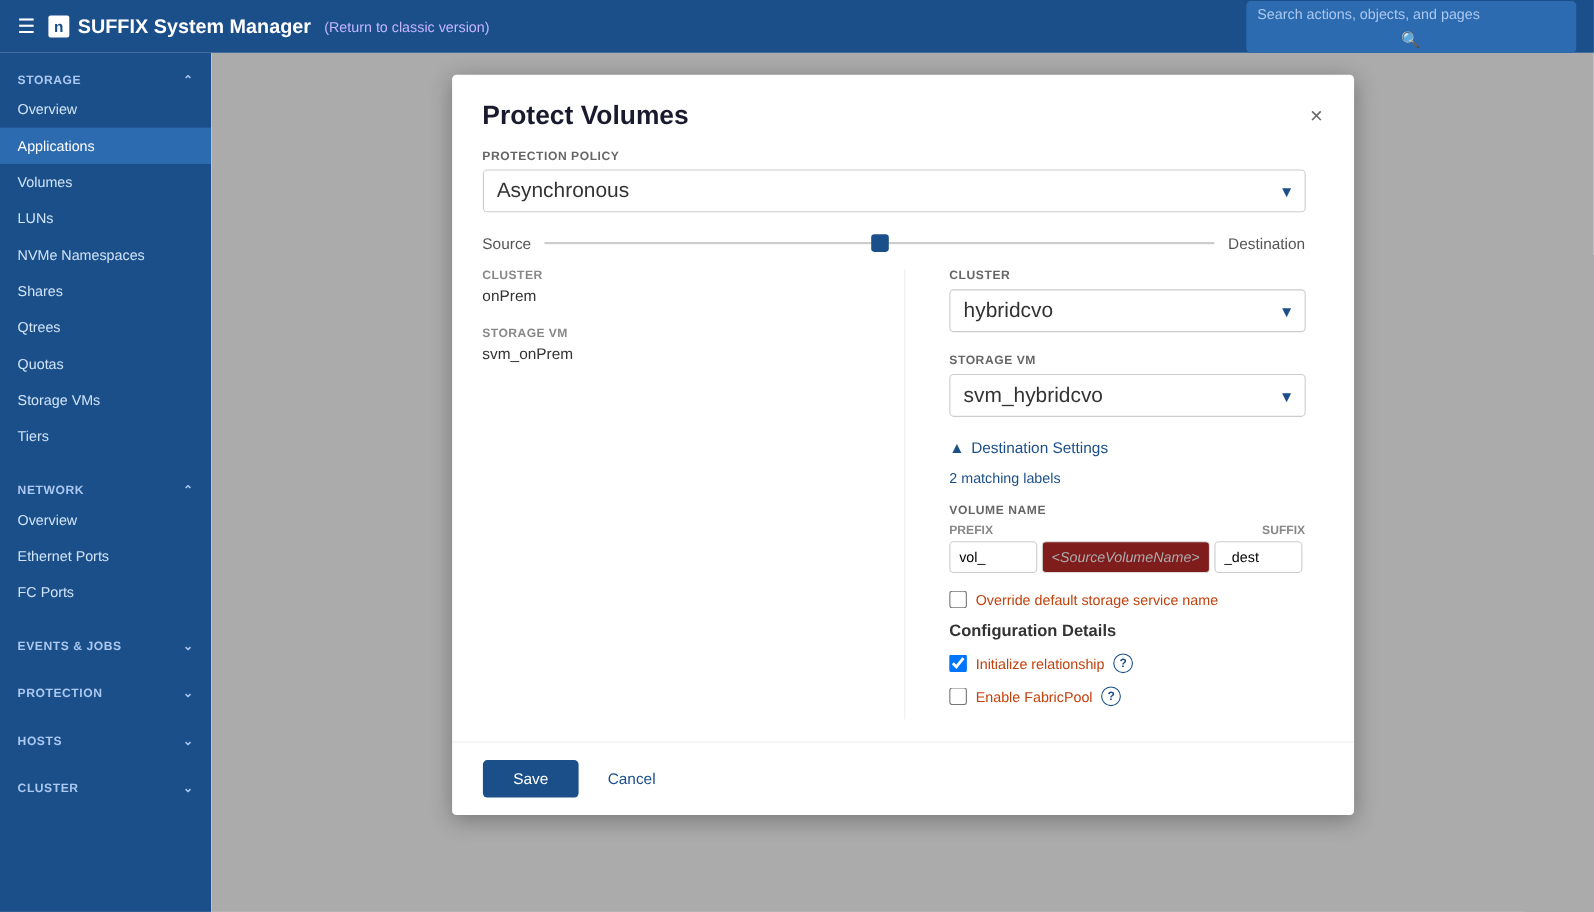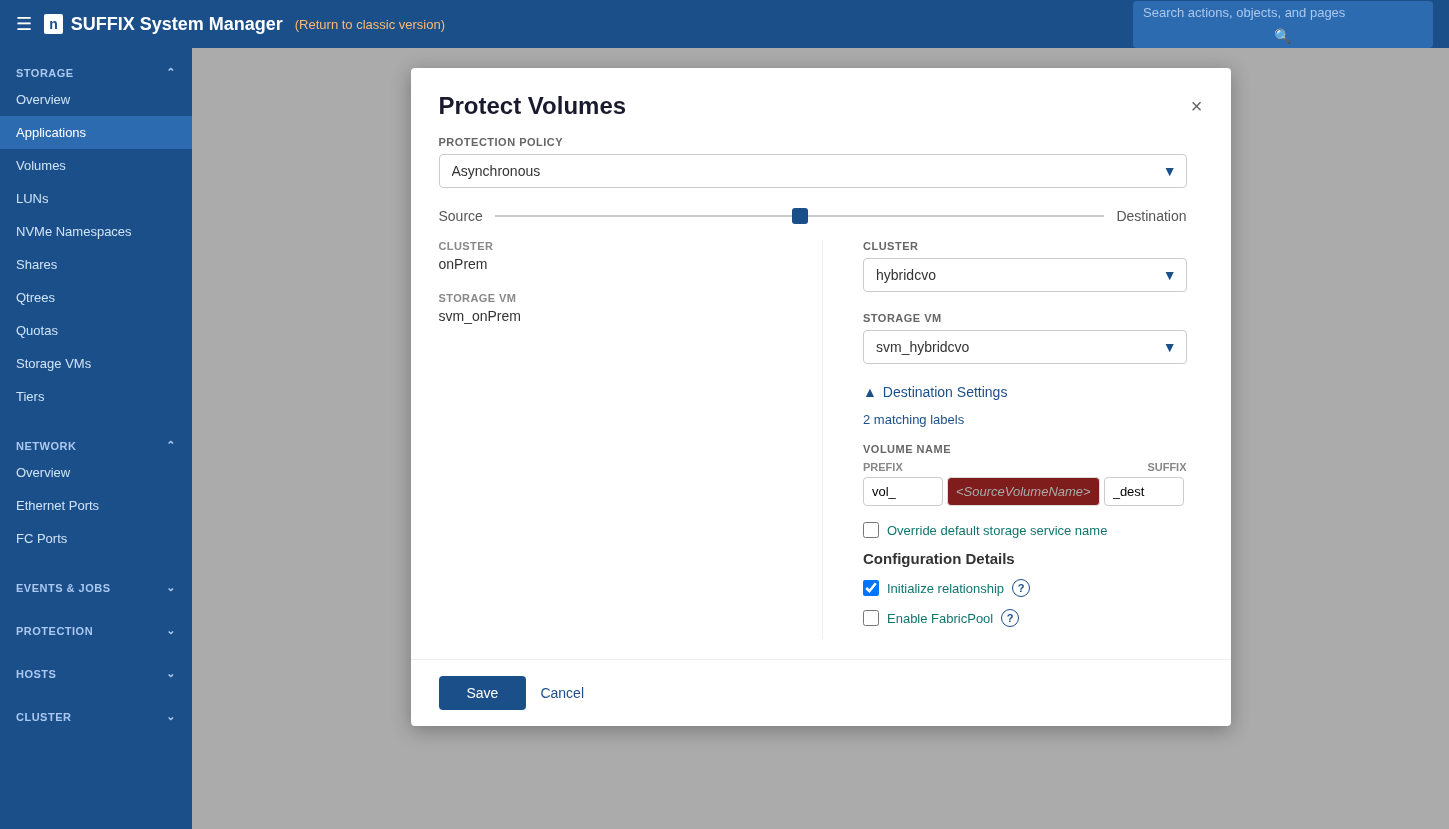--- a/index.html
+++ b/index.html
@@ -14,21 +14,21 @@
       align-items: center;
       padding: 0 16px;
       gap: 12px;
       flex-shrink: 0;
       z-index: 100;
     }
     .top-nav .menu-icon { cursor: pointer; font-size: 18px; }
     .top-nav .logo { display: flex; align-items: center; gap: 8px; }
     .top-nav .logo-box { background: white; color: #1b4f8a; font-weight: 900; font-size: 14px; padding: 2px 5px; border-radius: 2px; }
     .top-nav .app-title { font-size: 18px; font-weight: 600; }
-    .top-nav .classic-link { font-size: 13px; color: #fdba74; margin-left: 4px; cursor: pointer; }
+    .top-nav .classic-link { font-size: 13px; color: #c4b5fd; margin-left: 4px; cursor: pointer; }
     .top-nav .search-bar { margin-left: auto; display: flex; align-items: center; background: #2d6bb0; border-radius: 4px; padding: 4px 10px; gap: 8px; min-width: 300px; flex-direction: column; }
     .top-nav .search-bar input { background: transparent; border: none; outline: none; color: white; font-size: 13px; width: 100%; }
     .top-nav .search-bar input::placeholder { color: #aac8f0; }
     .top-nav .search-icon { color: #aac8f0; font-size: 14px; }
 
     
     .layout { display: flex; flex: 1; overflow: hidden; }
 
     
     .sidebar { width: 192px; background: #1b4f8a; color: white; overflow-y: auto; flex-shrink: 0; }
@@ -68,21 +68,21 @@
     .modal-title { font-size: 24px; font-weight: 600; color: #1a1a2e; }
     .modal-close { cursor: pointer; font-size: 20px; color: #666; background: none; border: none; }
 
     .modal-body { padding: 0 44px 20px 28px; overflow-y: auto; flex: 1; }
 
     
     .field-label { font-size: 11px; font-weight: 600; color: #666; letter-spacing: 0.5px; margin-bottom: 6px; text-transform: uppercase; }
     .select-wrapper { position: relative; }
     .select-wrapper select {
       width: 100%; padding: 8px 36px 8px 12px; border: 1px solid #ccc; border-radius: 4px;
-      font-size: 14px; appearance: none; background: white; cursor: pointer; color: #333;
+      font-size: 19px; appearance: none; background: white; cursor: pointer; color: #333;
     }
     .select-arrow { position: absolute; right: 10px; top: 50%; transform: translateY(-50%); color: #1b4f8a; pointer-events: none; }
 
     
     .source-dest-bar {
       display: flex; align-items: center; margin: 20px 0 16px 0; position: relative;
     }
     .source-label { font-size: 14px; color: #555; }
     .source-dest-line { flex: 1; height: 2px; background: #ccc; margin: 0 12px; position: relative; }
     .source-dest-dot {
@@ -123,28 +123,28 @@
       border: 1px solid #ddd; padding: 6px 8px; border-radius: 4px; background: #7f1d1d;
     }
     .suffix-input {
       width: 80px; padding: 6px 8px; border: 1px solid #ccc; border-radius: 4px;
       font-size: 13px;
     }
 
     
     .checkbox-row { display: flex; align-items: center; gap: 8px; margin-bottom: 12px; }
     .checkbox-row input[type="checkbox"] { width: 16px; height: 16px; }
-    .checkbox-label { font-size: 13px; color: #0f766e; }
+    .checkbox-label { font-size: 13px; color: #c2410c; }
     .help-icon { color: #1b4f8a; cursor: pointer; font-size: 14px; display: inline-flex; align-items: center; justify-content: center; width: 18px; height: 18px; border-radius: 50%; border: 1.5px solid #1b4f8a; font-size: 11px; font-weight: bold; }
 
     
     .config-details-header { font-size: 15px; font-weight: 600; color: #333; margin-bottom: 12px; }
 
     
-    .modal-footer { padding: 16px 28px; border-top: 1px solid #eee; display: flex; gap: 14px; align-items: center; }
+    .modal-footer { padding: 16px 28px; border-top: 1px solid #eee; display: flex; gap: 26px; align-items: center; }
     .btn-save { background: #1b4f8a; color: white; border: none; padding: 9px 28px; border-radius: 4px; cursor: pointer; font-size: 14px; font-weight: 500; }
     .btn-cancel { background: none; border: none; color: #1b4f8a; cursor: pointer; font-size: 14px; }
   </style>
 </head>
 <body>
 
 <nav class="top-nav">
   <span class="menu-icon">☰</span>
   <div class="logo">
     <span class="logo-box">n</span>

